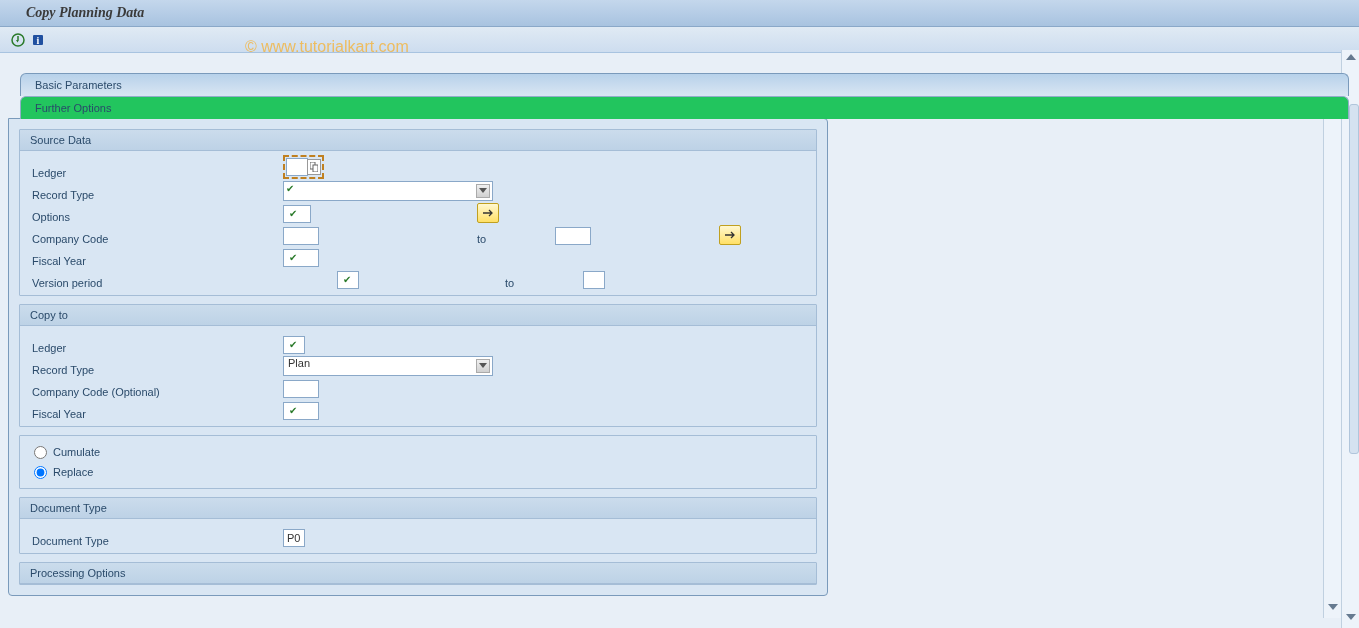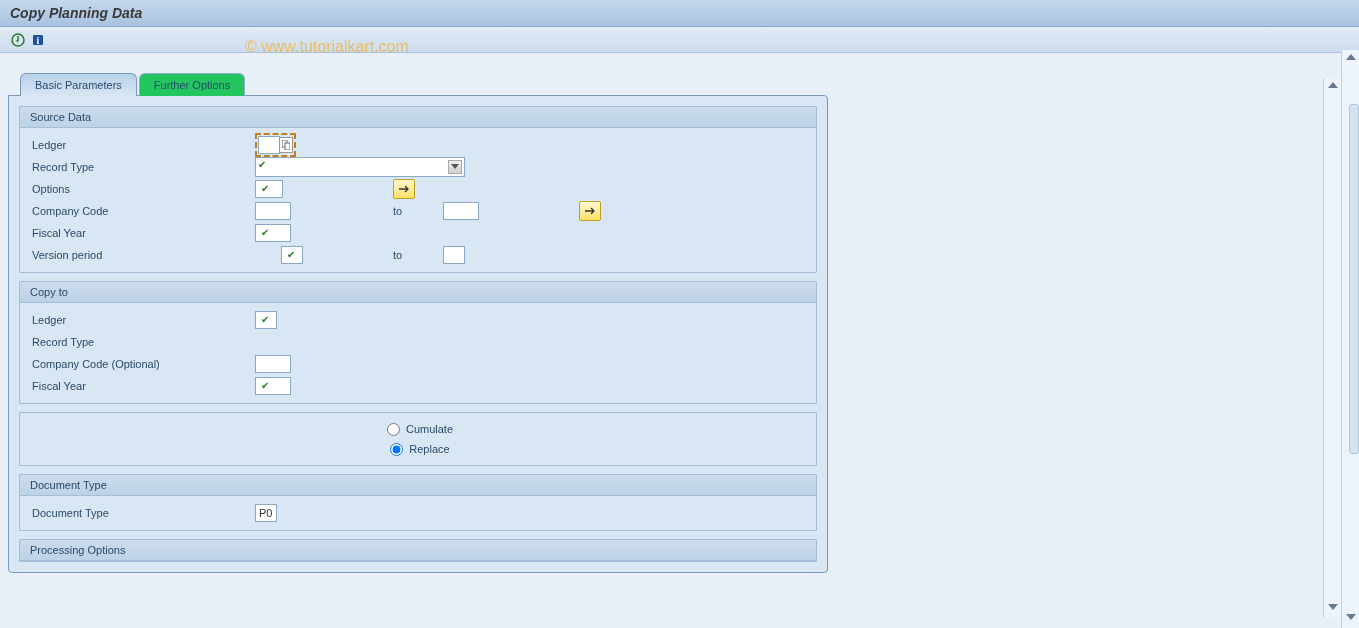--- a/index.html
+++ b/index.html
@@ -12,22 +12,23 @@
       font-size: 11px;
       background: #e8eff7;
       color: #333;
       width: 1359px;
       height: 628px;
       overflow: hidden;
       position: relative;
     }
     .title-bar {
       background: linear-gradient(to bottom, #c4d7ec, #a8c3e0);
-      padding: 5px 10px;
+      padding: 5px 26px;
       border-bottom: 1px solid #8aa8c8;
+      font-family: Liberation Serif, serif;
     }
     .title-bar h1 {
       font-size: 14px;
       font-style: italic;
       font-weight: bold;
       color: #3a3a3a;
     }
     .toolbar {
       background: linear-gradient(to bottom, #e0eaf4, #cdddef);
       padding: 4px 10px;
@@ -59,20 +60,21 @@
       position: relative;
       padding: 20px 8px 8px 8px;
       height: calc(100% - 50px);
       overflow-y: auto;
     }
     .tabs-row {
       display: flex;
       margin-left: 12px;
       position: relative;
       z-index: 2;
+      flex-direction: column;
     }
     .tab {
       padding: 5px 14px;
       background: #22c55e;
       border: 1px solid #92adc9;
       border-bottom: none;
       border-top-left-radius: 6px;
       border-top-right-radius: 6px;
       cursor: pointer;
       margin-right: 2px;
@@ -103,23 +105,24 @@
       padding: 4px 10px;
       color: #2a4a6a;
       font-size: 11px;
       border-bottom: 1px solid #a5bdd6;
     }
     .group-content {
       padding: 6px 10px;
     }
     .form-row {
       display: flex;
-      align-items: center;
+      align-items: flex-end;
       height: 22px;
       margin-bottom: 0px;
+      gap: 28px;
     }
     .form-label {
       width: 225px;
       color: #2a4a6a;
       font-size: 11px;
       padding-left: 2px;
     }
     .form-label-to {
       width: 50px;
       color: #2a4a6a;
@@ -186,21 +189,20 @@
       justify-content: center;
       cursor: pointer;
       margin-left: 100px;
     }
     .spacer-col1 { width: 110px; }
     .radio-row {
       display: flex;
       align-items: center;
       height: 20px;
       padding-left: 4px;
-      justify-content: center;
     }
     .radio-row input[type=radio] {
       margin-right: 6px;
     }
     .radio-row label {
       color: #2a4a6a;
       font-size: 11px;
     }
     .scrollbar-right {
       position: absolute;
@@ -337,20 +339,28 @@
 
     <div class="group-box">
       <div class="group-title">Copy to</div>
       <div class="group-content">
         <div class="form-row">
           <span class="form-label">Ledger</span>
           <div class="form-input w20"><span class="check-icon">✔</span></div>
         </div>
         <div class="form-row">
           <span class="form-label">Record Type</span>
+          <div class="form-select">
+            <span style="padding-left:4px;">Plan</span>
+            <span class="select-arrow">
+              <svg width="8" height="6">
+                  <path d="M0 0 L8 0 L4 5 Z" fill="#555"></path>
+                </svg>
+            </span>
+          </div>
         </div>
         <div class="form-row">
           <span class="form-label">Company Code (Optional)</span>
           <input class="form-input small" value="" style="">
         </div>
         <div class="form-row">
           <span class="form-label">Fiscal Year</span>
           <div class="form-input small"><span class="check-icon">✔</span></div>
         </div>
       </div>

